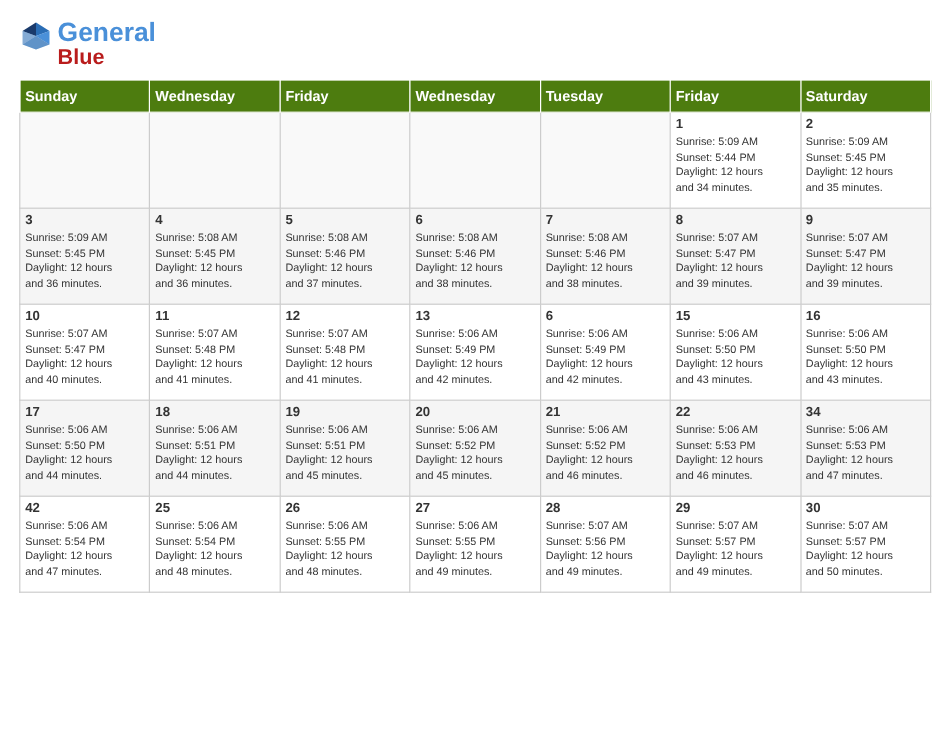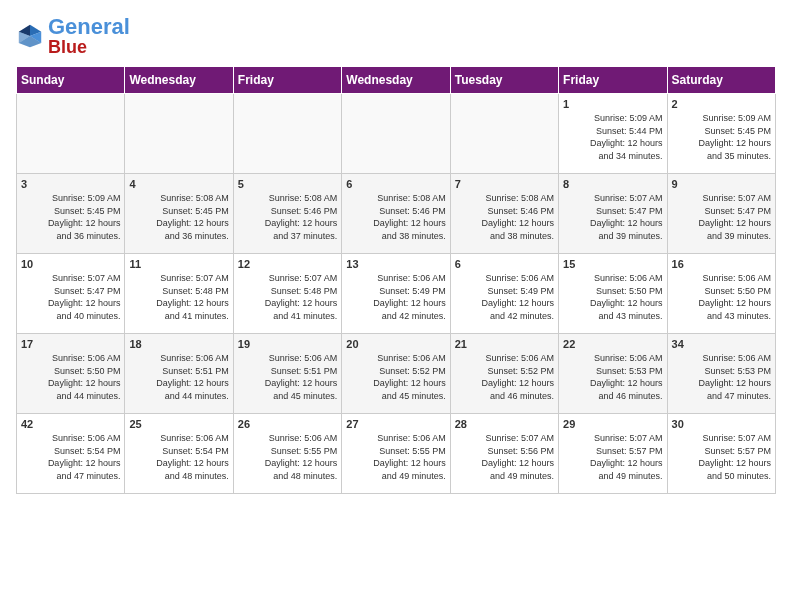--- a/index.html
+++ b/index.html
@@ -11,21 +11,21 @@
       padding: 16px;
     }
     .header {
       display: flex;
       justify-content: space-between;
       align-items: flex-start;
       margin-bottom: 10px;
     }
     .logo {
       display: flex;
-      align-items: center;
+      align-items: flex-start;
       gap: 4px;
     }
     .logo-text {
       font-size: 22px;
       font-weight: bold;
       color: #1a3a6b;
       line-height: 1;
     }
     .logo-text span {
       color: #4a90d9;
@@ -45,21 +45,21 @@
     .subtitle {
       font-size: 16px;
       color: #555;
     }
     table {
       width: 100%;
       border-collapse: collapse;
       table-layout: fixed;
     }
     thead th {
-      background: #701a75;
+      background: #4d7c0f;
       color: #fff;
       font-size: 12px;
       font-weight: bold;
       padding: 6px 4px;
       text-align: left;
       border: 1px solid #fff;
     }
     tbody td {
       border: 1px solid #ccc;
       vertical-align: top;
@@ -75,21 +75,20 @@
     .day-num {
       font-weight: bold;
       font-size: 11px;
       margin-bottom: 2px;
       display: block;
     }
     .day-info {
       font-size: 9px;
       line-height: 1.4;
       color: #333;
-      text-align: right;
     }
     .empty-cell {
       background: #f9f9f9;
     }
   </style>
 </head>
 <body>
 
 <div class="header">
   <div class="logo">

